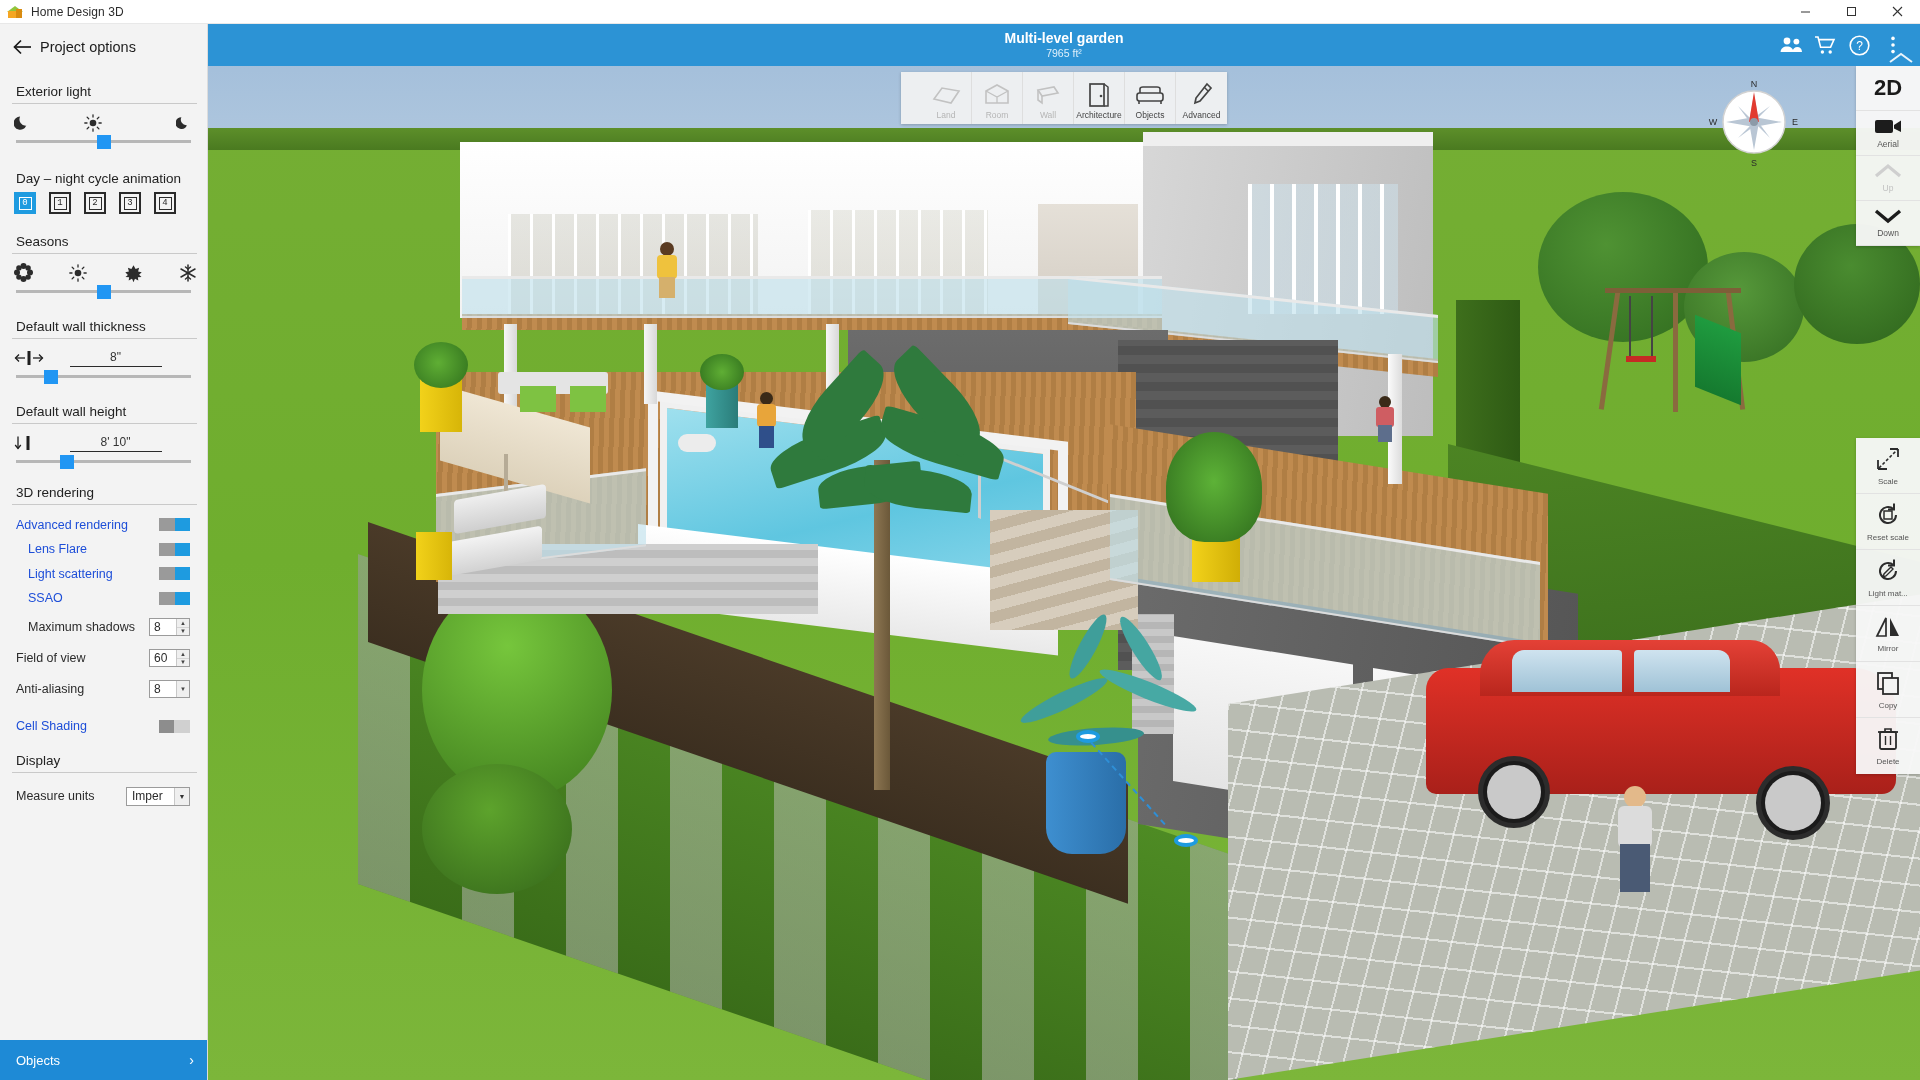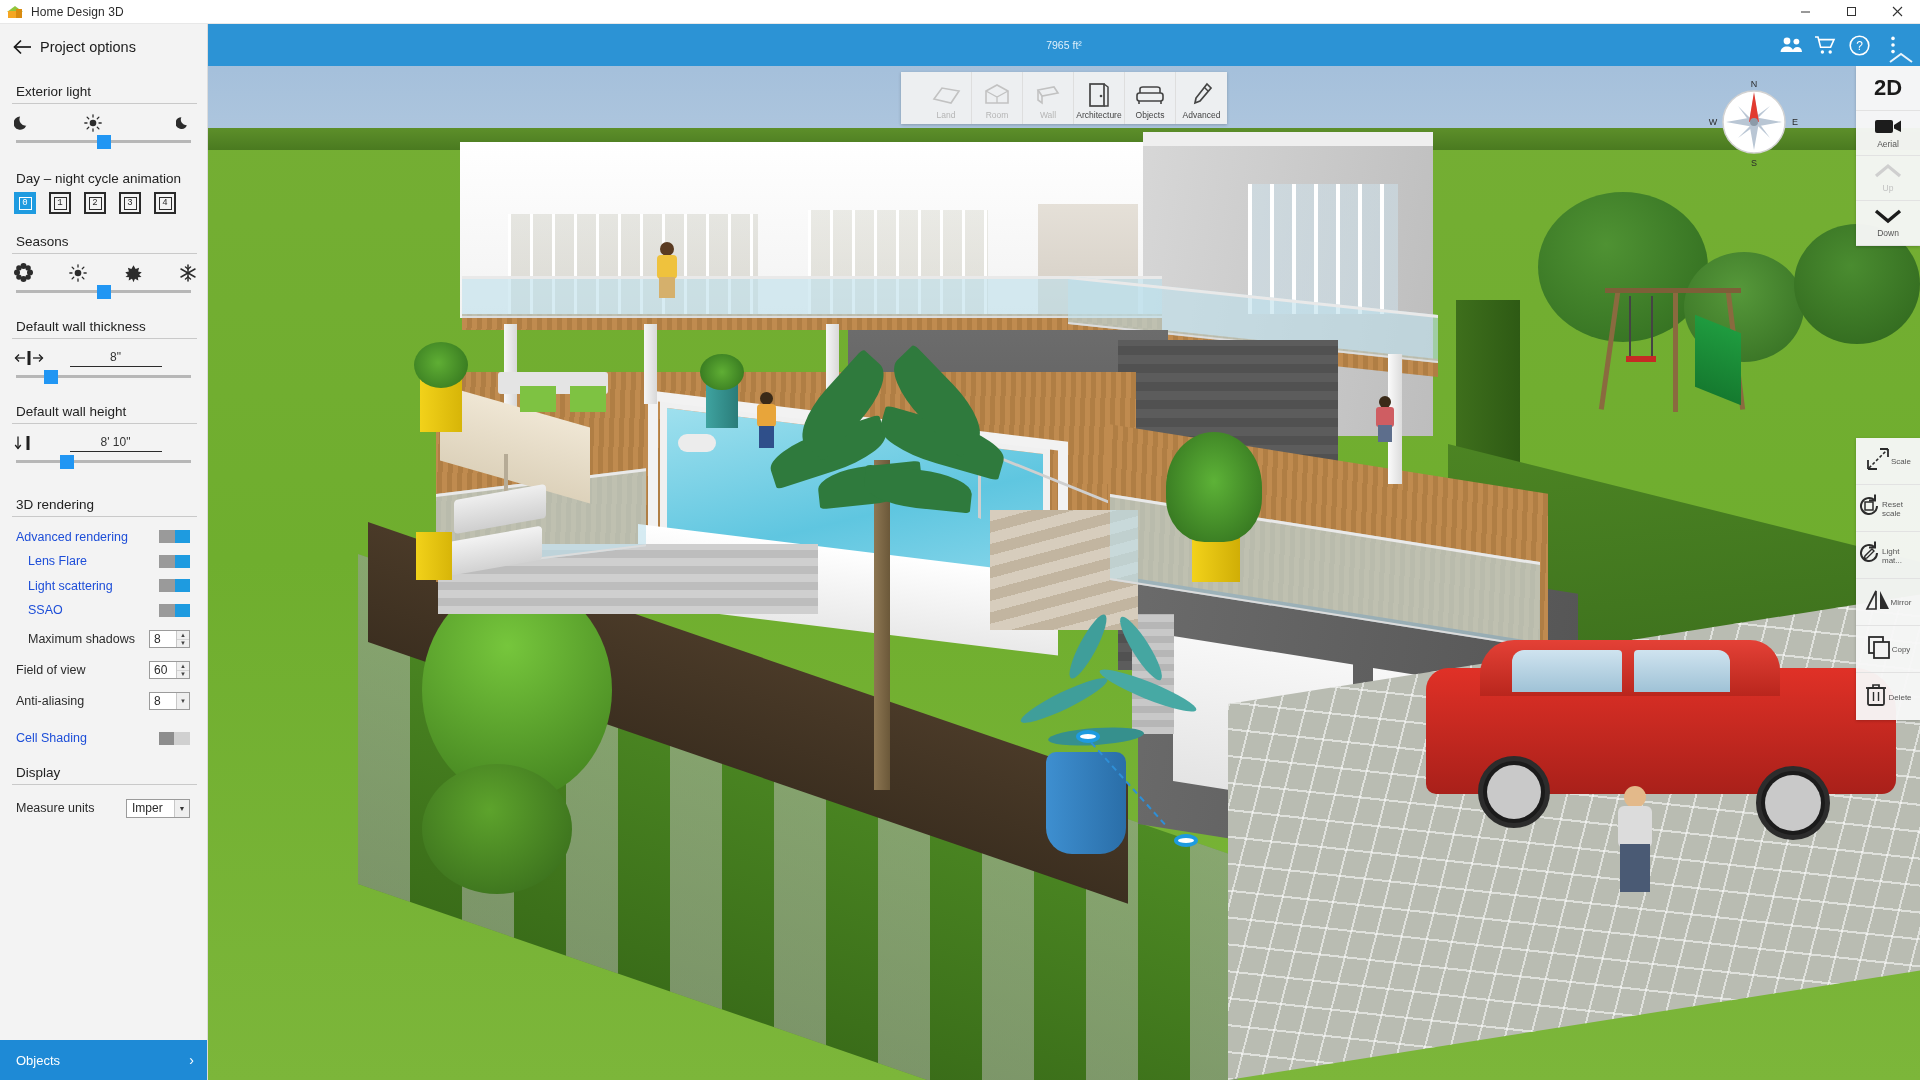--- a/index.html
+++ b/index.html
@@ -268,21 +268,21 @@
   .vc-item.disabled .vc-label { color: #c2c2c2; }
   .vc-2d { font-size: 22px; font-weight: bold; color: #1a1a1a; }
 
   
   .objctl {
     position: absolute; top: 414px; right: 0; width: 64px;
     background: rgba(247,247,247,.96); z-index: 36;
     box-shadow: 0 1px 3px rgba(0,0,0,.2);
   }
   .oc-item {
-    height: 47px; display: flex; align-items: center;
+    height: 56px; display: flex; flex-direction: column; align-items: center;
     justify-content: center; border-bottom: 1px solid #e2e2e2;
   }
   .oc-item:last-child { border-bottom: none; }
   .oc-item .oc-label { font-size: 8px; color: #555; margin-top: 1px; line-height: 9px; }
 
   
   .collapse-tab {
     position: absolute; top: 27px; right: 4px; width: 30px; height: 14px;
     z-index: 45; display: flex; align-items: center; justify-content: center;
   }
@@ -537,21 +537,21 @@
       <span class="vr-field">
         <input class="vr-input" type="text" readonly="" value="8' 10&quot;" style="">
       </span>
     </div>
     <div class="slider-wrap">
       <div class="slider-track">
         <div class="slider-knob" style="left:29%;"></div>
       </div>
     </div>
 
-    <div class="section-title" style="margin-top:24px;">3D rendering</div>
+    <div class="section-title" style="margin-top:12px;">3D rendering</div>
     <div class="section-rule"></div>
 
     <div class="toggle-row" style="margin-top:9px;">
       <span class="tr-label">Advanced rendering</span>
       <span class="switch">
           <span class="knob"></span>
         </span>
     </div>
     <div class="toggle-row indent">
       <span class="tr-label">Lens Flare</span>
@@ -786,20 +786,21 @@
       </div>
       <div class="sh" style="left:470px;top:410px;width:38px;height:18px;background:#ececec;border-radius:9px;"></div>
 
       <div class="dashline" style="left:884px;top:718px;width:110px;transform:rotate(48deg);transform-origin:left top;"></div>
       <div class="marker" style="left:868px;top:706px;"></div>
       <div class="marker" style="left:966px;top:810px;"></div>
     </div>
 
     <div class="appbar">
       <div class="appbar-title-wrap">
+        <div class="appbar-title">Multi-level garden</div>
         <div class="appbar-sub">7965 ft²</div>
       </div>
       <div class="appbar-right">
         <div class="ab-btn">
           <svg width="24" height="18" viewBox="0 0 24 18" fill="#fff">
             <circle cx="8" cy="5" r="3.4"></circle>
               <path d="M1.6 16c0-3.6 2.9-5.6 6.4-5.6s6.4 2 6.4 5.6z"></path>
             <circle cx="17.4" cy="5.6" r="2.9"></circle>
               <path d="M13.4 16c.4-3.4 2.4-5 4.9-5 2.6 0 4.5 1.8 4.7 5z"></path>
           </svg>

